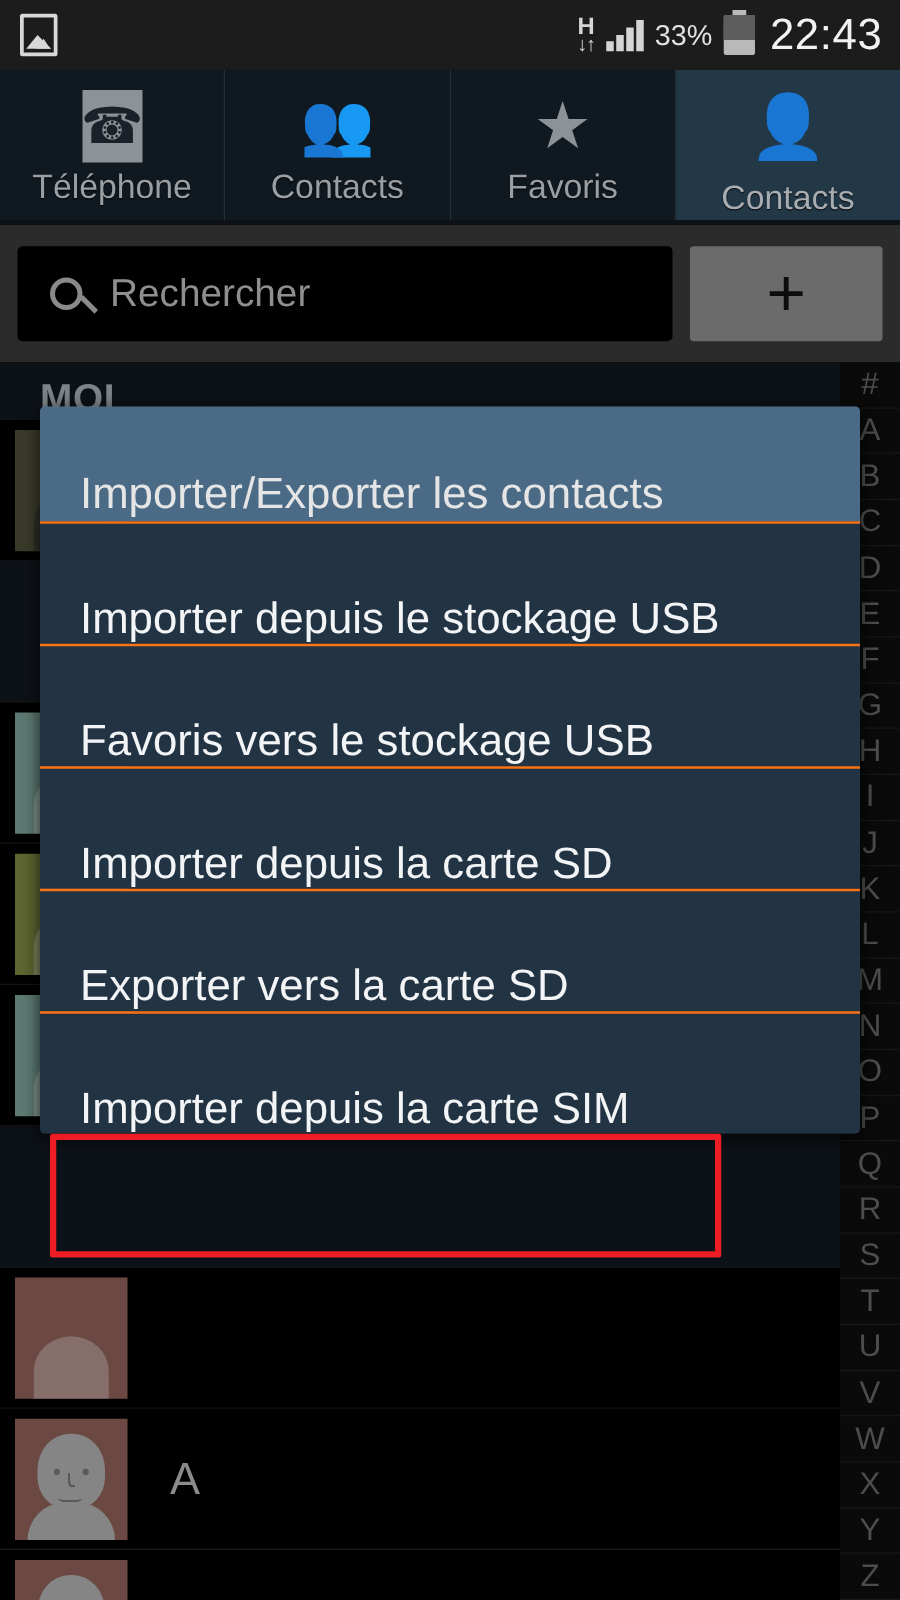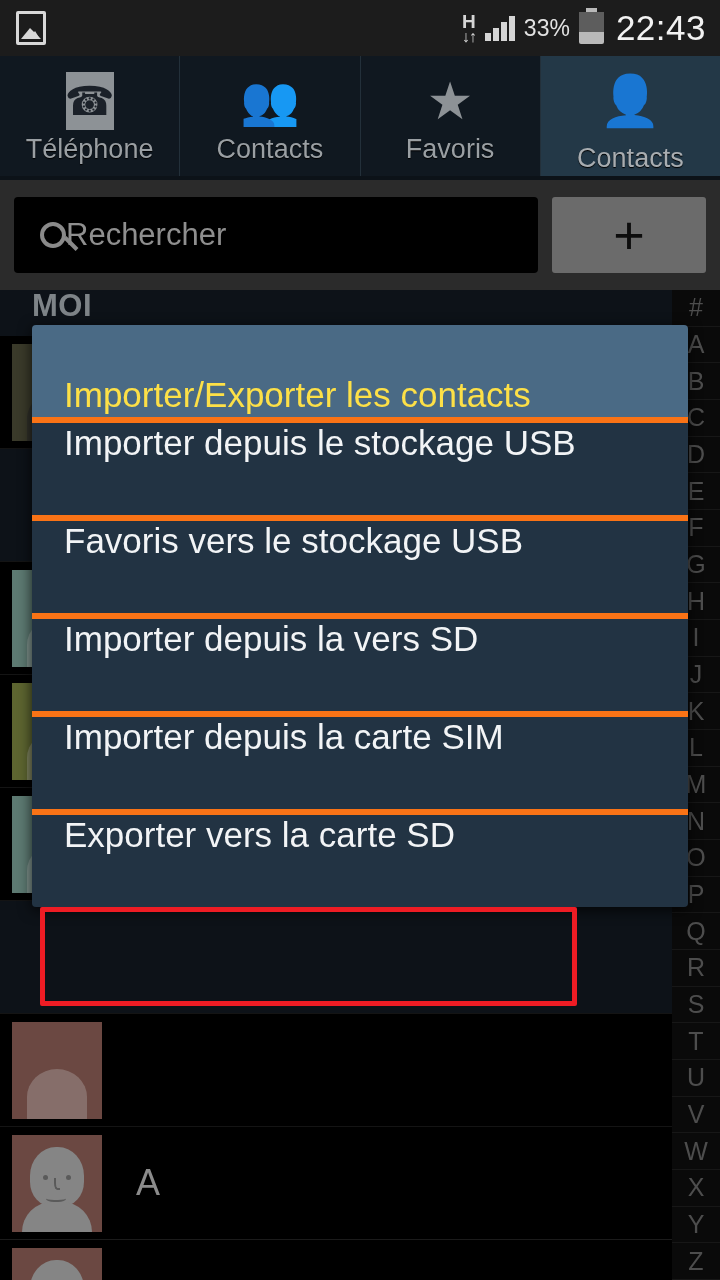--- a/index.html
+++ b/index.html
@@ -90,21 +90,21 @@
     position:absolute; left:0; top:176px; width:720px; height:4px; background:#0c1218;
   }
 
   
   .searchrow {
     position:absolute; left:0; top:180px; width:720px; height:110px;
     background:#2b2b2b; display:flex; align-items:center; padding:0 14px; gap:14px;
   }
   .searchbox {
     flex:1; height:76px; background:#000; border-radius:4px;
-    display:flex; align-items:center; padding-left:26px; 
+    display:flex; align-items:center; padding-left:26px; gap:22px;
   }
   .mag {
     width:26px; height:26px; border:4px solid #8a8a8a; border-radius:50%;
     position:relative; flex:none;
   }
   .mag:after {
     content:""; position:absolute; right:-11px; bottom:-8px; width:4px; height:17px;
     background:#8a8a8a; transform:rotate(-45deg);
   }
   .search-ph { color:#8f8f8f; font-size:31px; }
@@ -112,21 +112,21 @@
     width:154px; height:76px; background:#6b6b6b; border-radius:3px;
     display:flex; align-items:center; justify-content:center;
     color:#0d0d0d; font-size:54px; font-weight:300; line-height:1;
   }
 
   
   .listarea {
     position:absolute; left:0; top:290px; width:720px; height:990px; background:#000;
   }
   .me-header {
-    height:46px; background:#0d1218; padding-left:32px; display:flex; align-items:flex-start;
+    height:46px; background:#0d1218; padding-left:32px; display:flex; align-items:flex-end;
   }
   .me-header span {
     color:#7e8488; font-size:31px; font-weight:bold; line-height:1.05; letter-spacing:0.5px;
   }
   .contact-row {
     height:113px; display:flex; align-items:center; padding-left:12px;
     border-bottom:1px solid #1b1b1b; background:#000;
   }
   .avatar {
     width:90px; height:97px; flex:none; position:relative; overflow:hidden;
@@ -169,24 +169,24 @@
     flex:1; display:flex; align-items:center; justify-content:center;
     color:#4d4d4d; font-size:25px; border-bottom:1px solid #171717;
   }
   .dialog {
     position:absolute; left:32px; top:325px; width:656px; z-index:20;
     border-radius:4px; overflow:hidden; box-shadow:0 3px 14px rgba(0,0,0,0.75);
   }
   .dlg-title {
     height:92px; background:#4a6a85; display:flex; align-items:center; padding-left:32px;
   }
-  .dlg-title span { color:#fde047; font-size:35px;margin-top:48px; }
+  .dlg-title span { color:#e5e5e5; font-size:35px;margin-top:48px; }
   .dlg-item {
-    height:98px; background:#223343; display:flex; align-items:flex-start; padding-left:32px;
-    border-top:6px solid #f97316; position:relative;
+    height:98px; background:#223343; display:flex; align-items:flex-end; padding-left:32px;
+    border-top:2px solid #f97316; position:relative;
   }
   .dlg-item span { color:#f2f4f6; font-size:35px; }
 
   .redbox {
     position:absolute; left:40px; top:907px; width:537px; height:99px;
     border:5px solid #ee1c24; z-index:30; pointer-events:none; border-radius:2px;
   }
 </style>
 </head>
 <body>
@@ -346,25 +346,25 @@
     <div class="dlg-title">
       <span>Importer/Exporter les contacts</span>
     </div>
     <div class="dlg-item">
       <span>Importer depuis le stockage USB</span>
     </div>
     <div class="dlg-item">
       <span>Favoris vers le stockage USB</span>
     </div>
     <div class="dlg-item">
-      <span>Importer depuis la vers SD</span>
+      <span>Importer depuis la carte SD</span>
+    </div>
+    <div class="dlg-item">
+      <span>Exporter vers la carte SD</span>
     </div>
     <div class="dlg-item">
       <span>Importer depuis la carte SIM</span>
     </div>
-    <div class="dlg-item">
-      <span>Exporter vers la carte SD</span>
-    </div>
   </div>
 
   <div class="redbox"></div>
 
 </div>
 
 </body></html>

